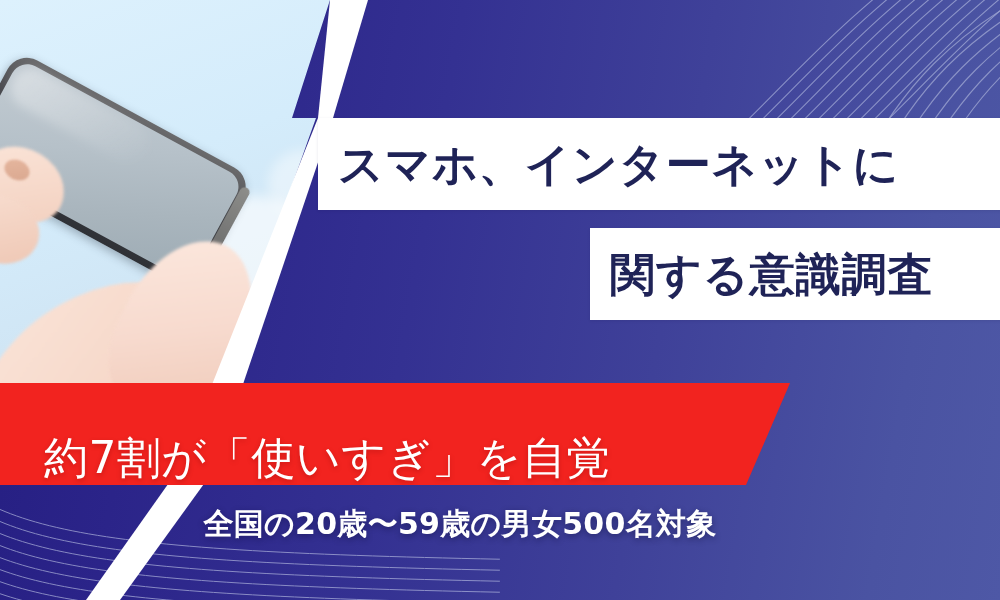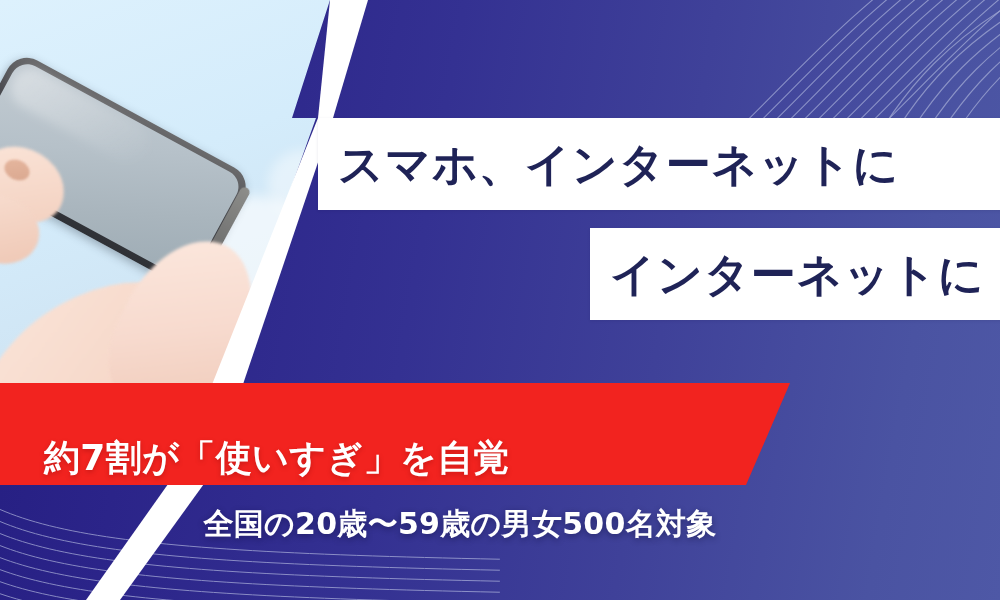--- a/index.html
+++ b/index.html
@@ -115,21 +115,21 @@
   }
 
   
   .red-banner{
     position:absolute;left:0;top:383px;width:800px;height:102px;
     background:#f2231f;
     clip-path:polygon(0 0, 790px 0, 746px 102px, 0 102px);
     display:flex;align-items:center;
   }
   .red-text{
-    margin-left:44px;color:#ffffff;font-size:36px;font-weight:700;
+    margin-left:44px;color:#ffffff;font-size:44px;font-weight:400;
     letter-spacing:.01em;white-space:nowrap;line-height:1;
     text-shadow:0 2px 5px rgba(110,0,0,.30);
     font-family:"DejaVu Sans","Liberation Sans",sans-serif;
     margin-top:48px;
   }
 
   
   .subtitle{
     position:absolute;left:0;right:0;top:504px;text-align:center;
     color:#ffffff;font-size:30px;font-weight:700;letter-spacing:.01em;
@@ -216,21 +216,21 @@
     <polygon points="330,0 368,0 333,118 318,118" fill="#ffffff"></polygon>
     <polygon points="318,118 333,118 214,470 178,470" fill="#ffffff"></polygon>
     <polygon points="178,470 214,470 120,600 86,600" fill="#ffffff"></polygon>
   </svg>
 
   <div class="band band-1">
     <span class="band-text">スマホ、インターネットに</span>
   </div>
 
   <div class="band band-2">
-    <span class="band-text">インターネットに</span>
+    <span class="band-text">関する意識調査</span>
   </div>
 
   <div class="red-banner">
     <span class="red-text">約7割が「使いすぎ」を自覚</span>
   </div>
 
   <div class="subtitle">
     <span class="subtitle-inner">全国の20歳〜59歳の男女500名対象</span>
   </div>
 

